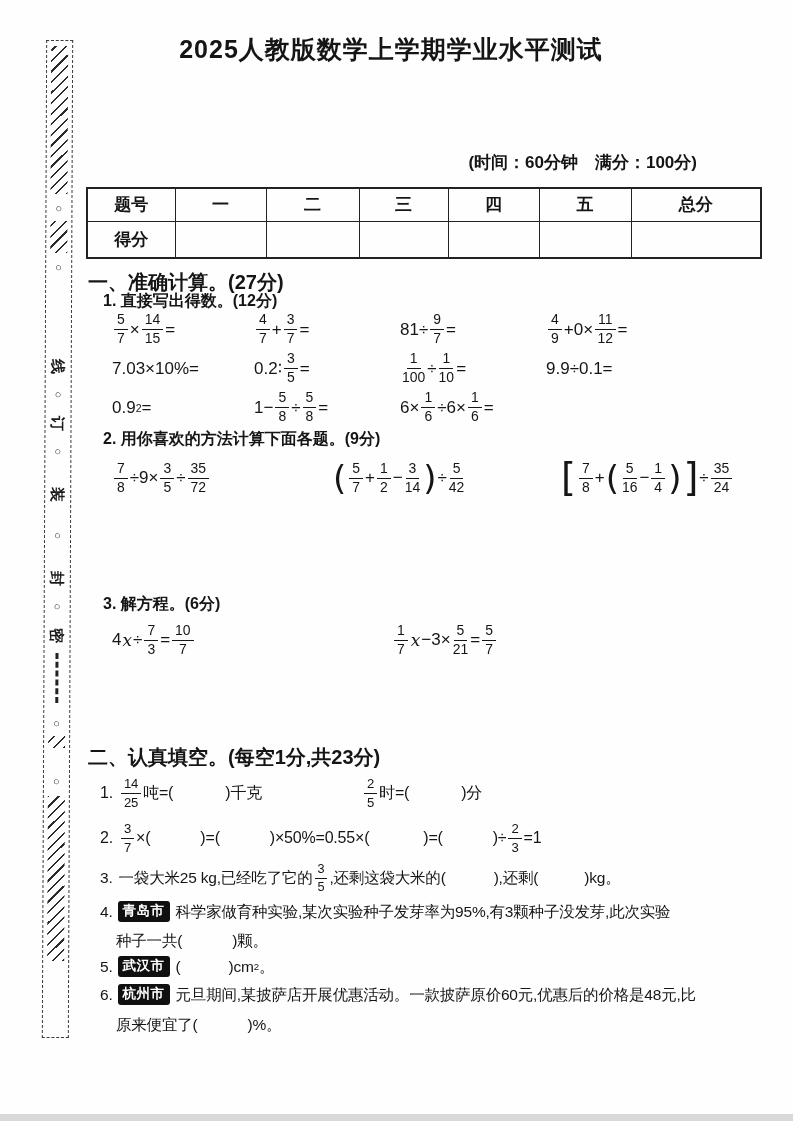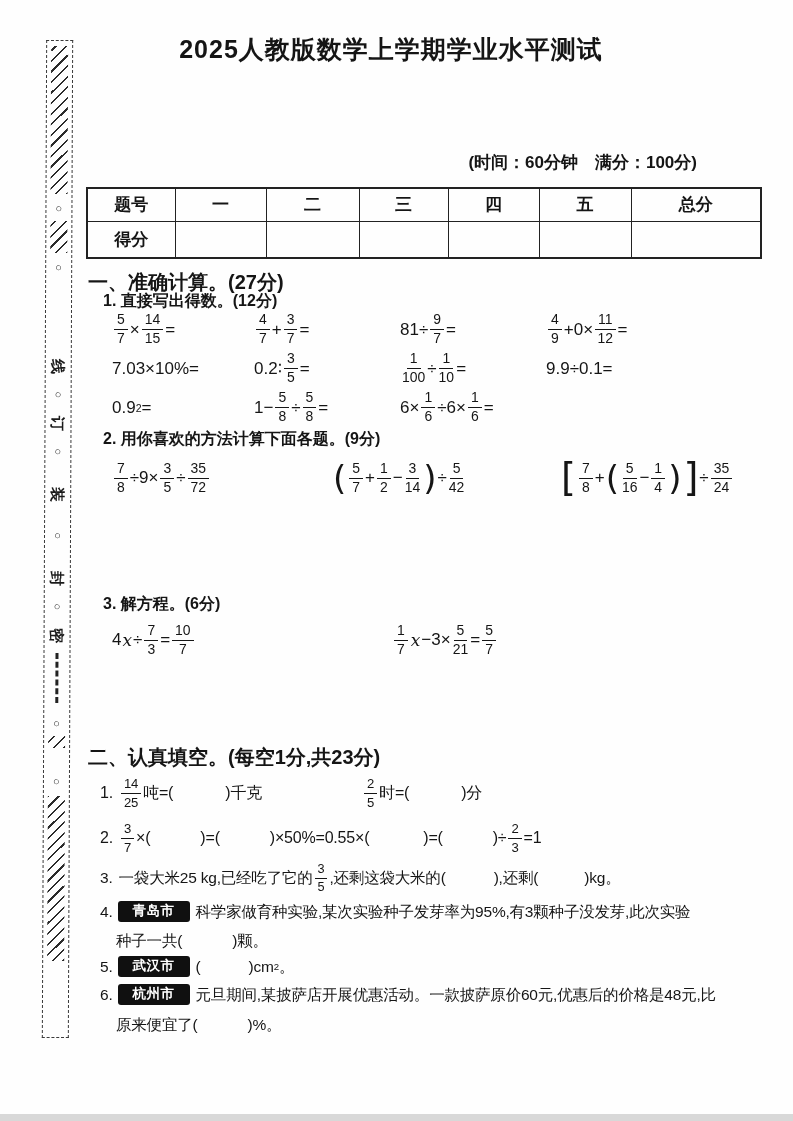--- a/index.html
+++ b/index.html
@@ -93,21 +93,21 @@
   .mtxt { line-height:1.25; }
   .mvar { font-style:italic; font-family:"DejaVu Serif", serif; padding:0 1px; }
   sup.msup { font-size:0.62em; vertical-align:0.55em; }
   .bigp { font-size:2em; font-weight:400; line-height:0.9; font-family:"DejaVu Sans", sans-serif; margin:0 1px; }
   .bigb { font-size:2.25em; font-weight:400; line-height:0.85; font-family:"DejaVu Sans", sans-serif; margin:0 1px; }
   .blank { display:inline-flex; align-items:center; }
   .blank .sp { display:inline-block; }
   .gap { display:inline-block; }
   .city-tag {
     display:inline-block; background:#101010; color:#fff; font-size:13.5px;
-    font-weight:700; line-height:1; padding:3px 15px 4px; border-radius:3px;
+    font-weight:700; line-height:1; padding:3px 5px 4px; border-radius:3px;
     letter-spacing:0.5px;
   }
   .bottom-edge { position:absolute; left:0; right:0; bottom:0; height:7px; background:#d8d8d8; }
 </style>
 </head>
 <body>
 
 <div class="page">
 
   <aside class="seal-strip">

